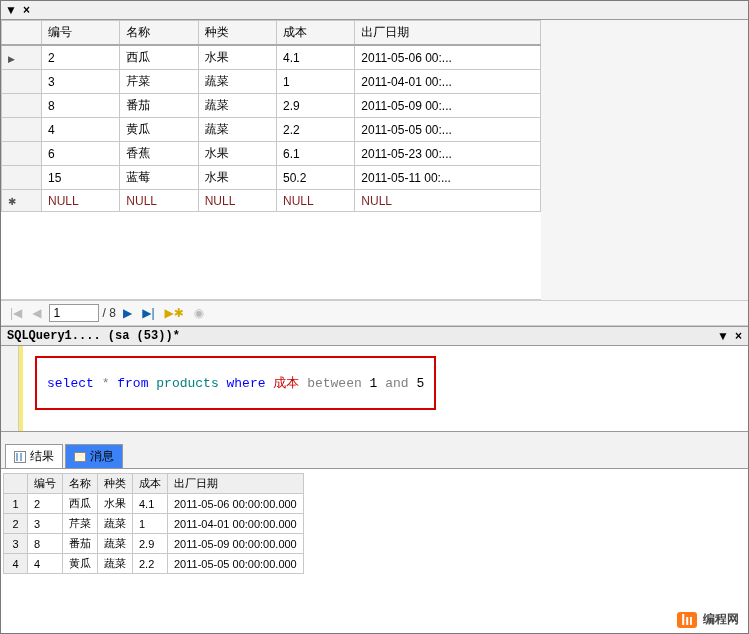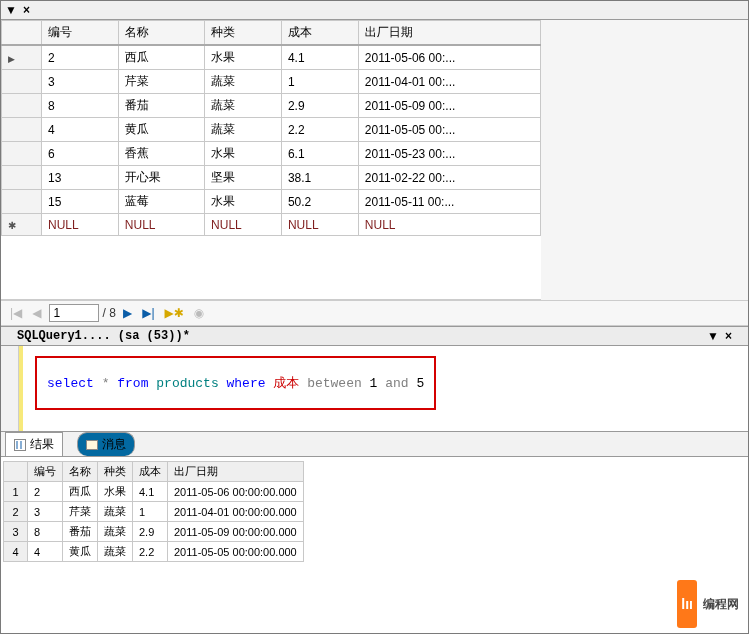--- a/index.html
+++ b/index.html
@@ -20,47 +20,47 @@
 .null { color: #7f1d1d; }
 .pane-row { display: flex; }
 .grid-side { background: #f5f5f5; flex: 1; }
 
 .paginator { background: #f7f7f7; border-top: 1px solid #ccc; border-bottom: 1px solid #ccc; display: flex; align-items: center; gap: 4px; padding: 3px 6px; height: 26px; }
 .paginator .navbtn { color: #0a5da8; font-size: 12px; cursor: pointer; padding: 0 3px; }
 .paginator .navbtn.disabled { color: #bbb; }
 .paginator input { width: 50px; border: 1px solid #999; padding: 1px 4px; font-size: 12px; }
 .paginator .pagecount { color: #333; }
 
-.query-tab { background: #ececec; border-top: 1px solid #999; border-bottom: 1px solid #999; display: flex; align-items: center; justify-content: space-between; padding: 2px 16px; }
+.query-tab { background: #ececec; border-top: 1px solid #999; border-bottom: 1px solid #999; display: flex; align-items: center; justify-content: space-between; padding: 2px 6px; }
 .query-tab .lbl { font-family: "Courier New", monospace; font-weight: bold; }
 
 .editor-pane { background: #fff; padding: 10px 6px; height: 85px; position: relative; }
 .gutter { position: absolute; left: 0; top: 0; bottom: 0; width: 18px; background: #f2f2f2; border-right: 1px solid #ccc; }
 .yellowbar { position: absolute; left: 18px; top: 0; bottom: 0; width: 4px; background: #f7e97a; }
 .redbox { border: 2px solid #d40000; padding: 16px 10px; margin-left: 28px; display: inline-block; font-family: Consolas, "Courier New", monospace; font-size: 13px; }
 .kw-blue { color: #0000ff; }
 .kw-gray { color: #808080; }
 .kw-teal { color: #008080; }
 .kw-red { color: #cc0000; }
 
-.result-tabs { background: #f2f2f2; border-top: 1px solid #999; padding: 0 4px 0 4px; display: flex; gap: 14px; }
+.result-tabs { background: #f2f2f2; border-top: 1px solid #999; padding: 12px 4px 0 4px; display: flex; gap: 2px; }
 .result-tabs .rtab { background: #fff; border: 1px solid #999; border-bottom: none; padding: 3px 8px; display: flex; align-items: center; gap: 4px; cursor: pointer; }
-.result-tabs .rtab.inactive { background: #0369a1; border-radius: 10px; }
+.result-tabs .rtab.inactive { background: #3b82f6; }
 .ico-grid { display: inline-block; width: 12px; height: 12px; background: linear-gradient(#fff,#fff); border: 1px solid #888; position: relative; }
 .ico-grid::before { content:""; position:absolute; inset:1px; background: repeating-linear-gradient(90deg,#3a7ab8 0 2px,#fff 2px 4px), repeating-linear-gradient(0deg,#3a7ab8 0 2px,#fff 2px 4px); opacity:.6; }
 .ico-msg { display:inline-block; width:12px; height:10px; border:1px solid #888; background:#fff7dd; }
 
 .results-grid { border-top: 1px solid #999; background: #fff; padding: 4px 2px; }
 .rgrid { border-collapse: collapse; }
 .rgrid th, .rgrid td { border: 1px solid #c8c8c8; padding: 2px 6px; font-size: 11px; height: 19px; text-align: left; font-weight: normal; }
 .rgrid thead th { background: #efefef; }
 .rgrid .rownum { background: #efefef; text-align: center; width: 24px; }
 
 .watermark { position: absolute; right: 10px; bottom: 6px; display: flex; align-items: center; gap: 6px; opacity: .9; }
-.wm-box { background: #ff6a00; color: #fff; font-weight: bold; font-size: 14px; padding: 16px 4px; border-radius: 3px; font-family: Arial; }
+.wm-box { background: #ff6a00; color: #fff; font-weight: bold; font-size: 14px; padding: 0 4px; border-radius: 3px; font-family: Arial; }
 .wm-text { font-size: 12px; font-weight: bold; color: #333; font-family: SimSun; }
 
 .outer-border { border: 1px solid #7a7a7a; height: 100%; display: flex; flex-direction: column; }
 .fill { flex: 1; background: #fff; }
 </style>
 </head>
 <body>
 
 <div class="outer-border">
 
@@ -117,28 +117,20 @@
               <td>2.2</td>
               <td>2011-05-05 00:...</td>
             </tr>
             <tr>
               <td class="rowhdr"></td>
               <td>6</td>
               <td>香蕉</td>
               <td>水果</td>
               <td>6.1</td>
               <td>2011-05-23 00:...</td>
-            </tr>
-            <tr>
-              <td class="rowhdr"></td>
-              <td>13</td>
-              <td>开心果</td>
-              <td>坚果</td>
-              <td>38.1</td>
-              <td>2011-02-22 00:...</td>
             </tr>
             <tr>
               <td class="rowhdr"></td>
               <td>15</td>
               <td>蓝莓</td>
               <td>水果</td>
               <td>50.2</td>
               <td>2011-05-11 00:...</td>
             </tr>
             <tr>

